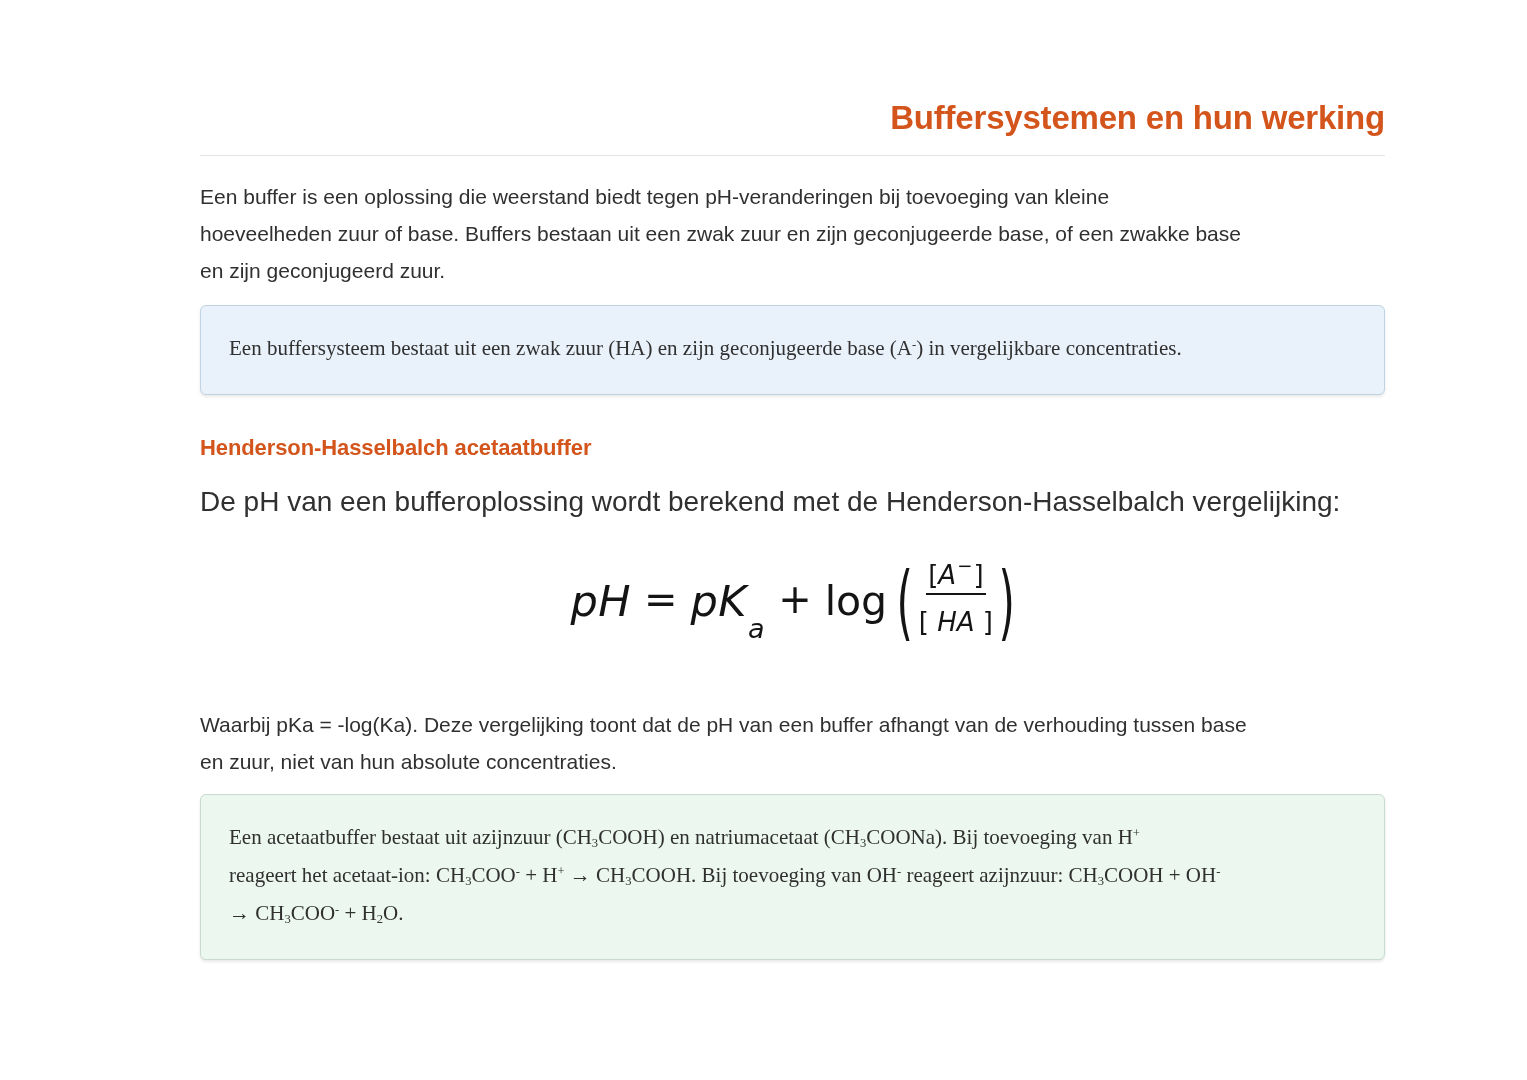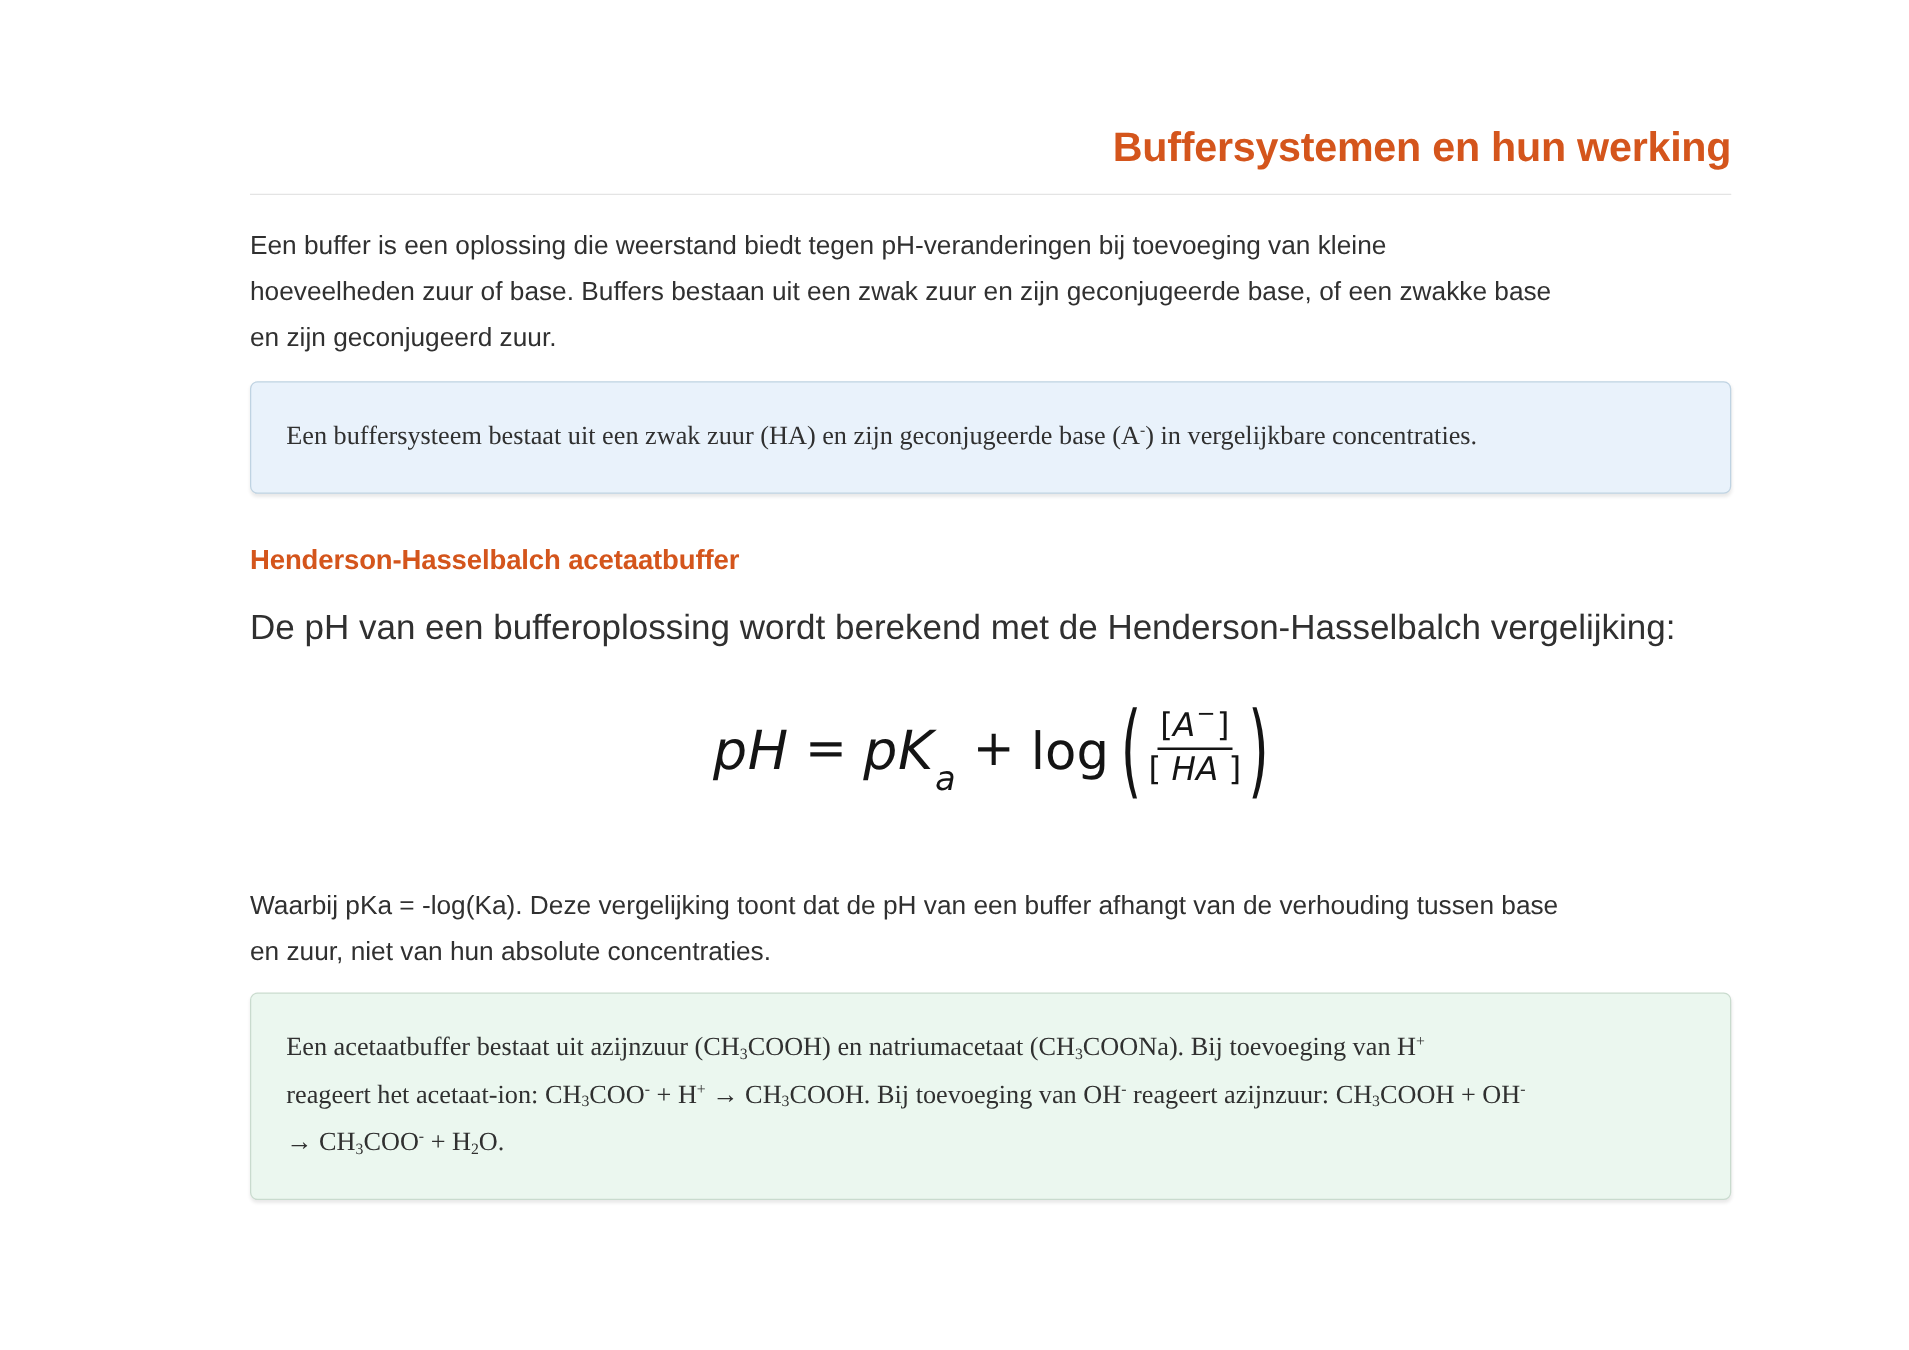--- a/index.html
+++ b/index.html
@@ -144,21 +144,21 @@
     position: relative;
     top: -2px;
   }
   .frac .num {
     padding: 0 2px 3px;
     border-bottom: 2.5px solid var(--formula-ink);
     display: inline-flex;
     align-items: flex-start;
     line-height: 1.05;
   }
-  .frac .den { padding-top: 3px; line-height: 1.05; }
+  .frac .den { padding-top: 14px; line-height: 1.05; }
   .frac .it { font-style: italic; }
   .frac .up { font-style: normal; }
   .frac sup.f-minus {
     font-size: 70%;
     position: relative;
     top: -0.35em;
     font-style: normal;
     margin: 0 1px;
   }
 </style>

